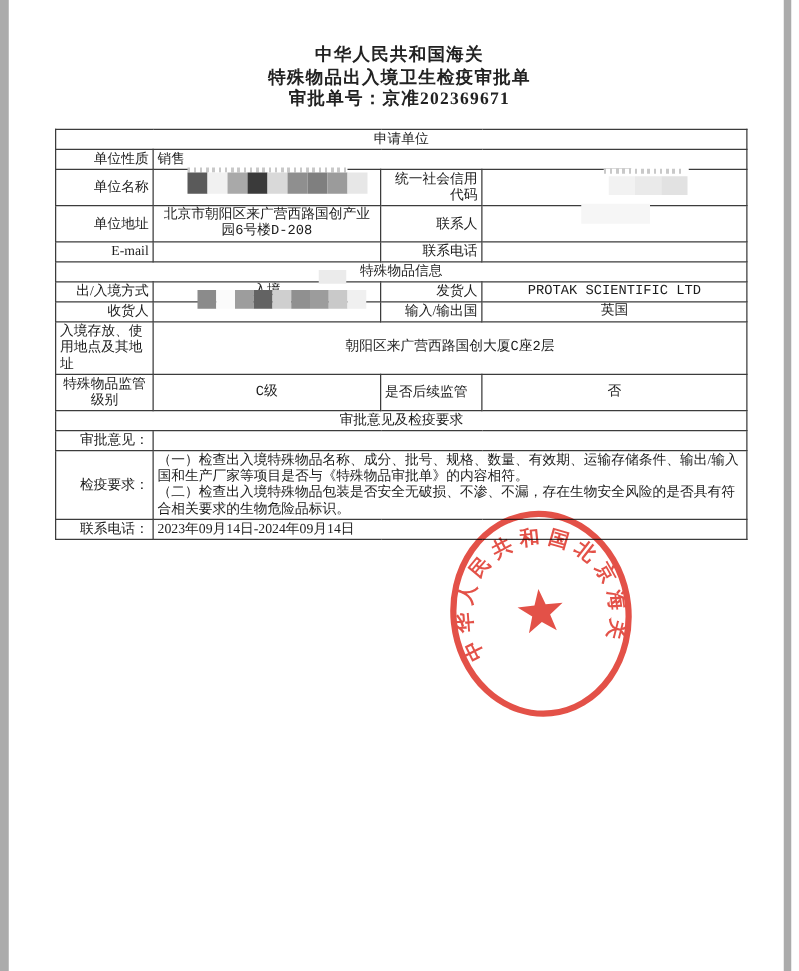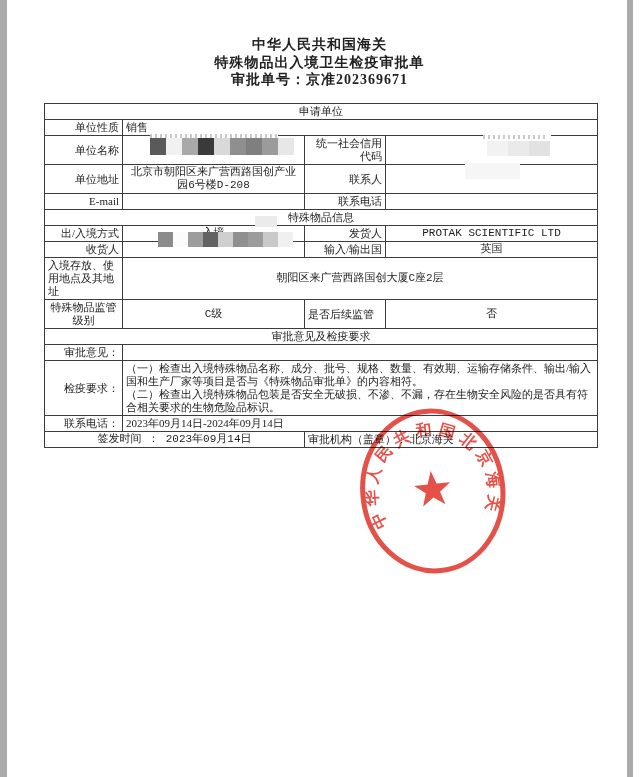--- a/index.html
+++ b/index.html
@@ -148,30 +148,20 @@
     <td class="lbl">检疫要求：</td>
     <td colspan="3" class="pre val-l">（一）检查出入境特殊物品名称、成分、批号、规格、数量、有效期、运输存储条件、输出/输入国和生产厂家等项目是否与《特殊物品审批单》的内容相符。
 （二）检查出入境特殊物品包装是否安全无破损、不渗、不漏，存在生物安全风险的是否具有符合相关要求的生物危险品标识。</td>
   </tr>
 
   <tr class="h14">
     <td class="lbl">联系电话：</td>
     <td colspan="3" class="val-l">2023年09月14日-2024年09月14日</td>
   </tr>
 
-  <tr class="h14">
-    <td colspan="2" class="val-c">
-      <span>签发时间 ：</span>
-      <span>2023年09月14日</span>
-    </td>
-    <td colspan="2" class="val-l">
-      <span>审批机构（盖章）：</span>
-      <span>北京海关</span>
-    </td>
-  </tr>
 
 </tbody>
   </table>
 
 <div class="wpatch" style="left:505px;top:126px;width:46px;height:10px;"></div>
 <div class="wpatch" style="left:407px;top:152px;width:112px;height:12px;"></div>
 <div class="wpatch" style="left:450px;top:180px;width:80px;height:12px;"></div>
 <div class="wpatch" style="left:440px;top:195px;width:108px;height:12px;"></div>
 <div class="blob" style="left:465px;top:163px;width:55px;height:16px;background:#f6f6f6;"></div>
 <div class="blob" style="left:255px;top:216px;width:22px;height:11px;background:#ebebeb;"></div>

